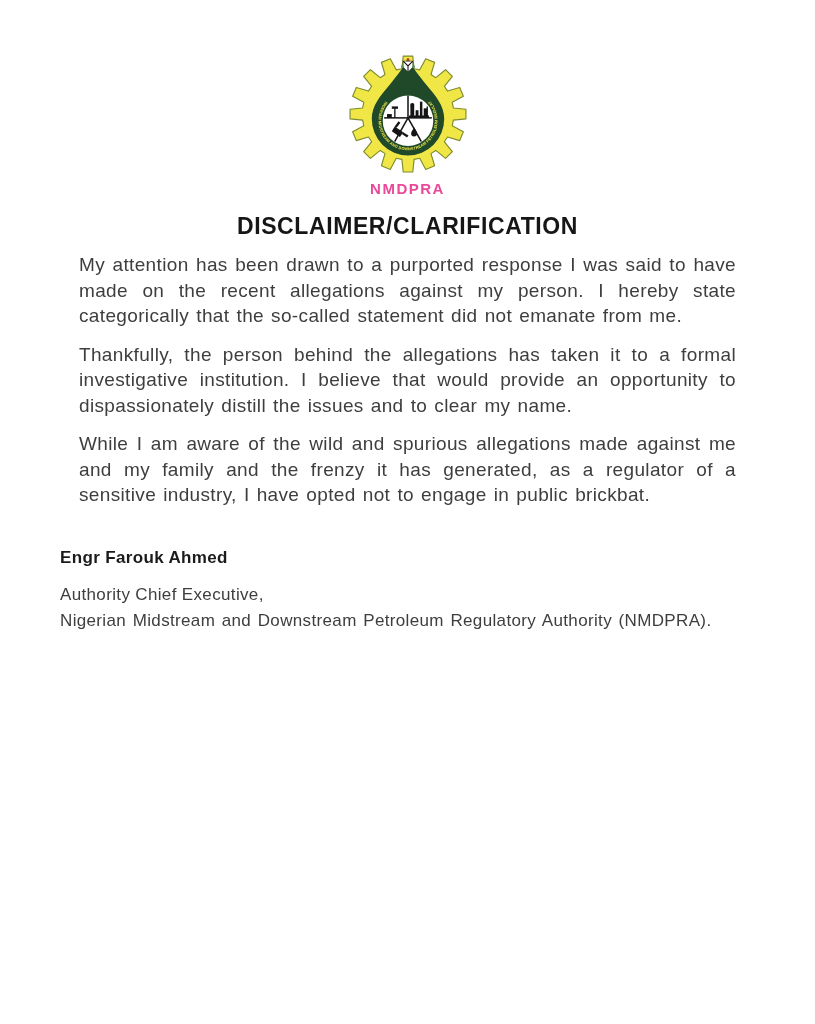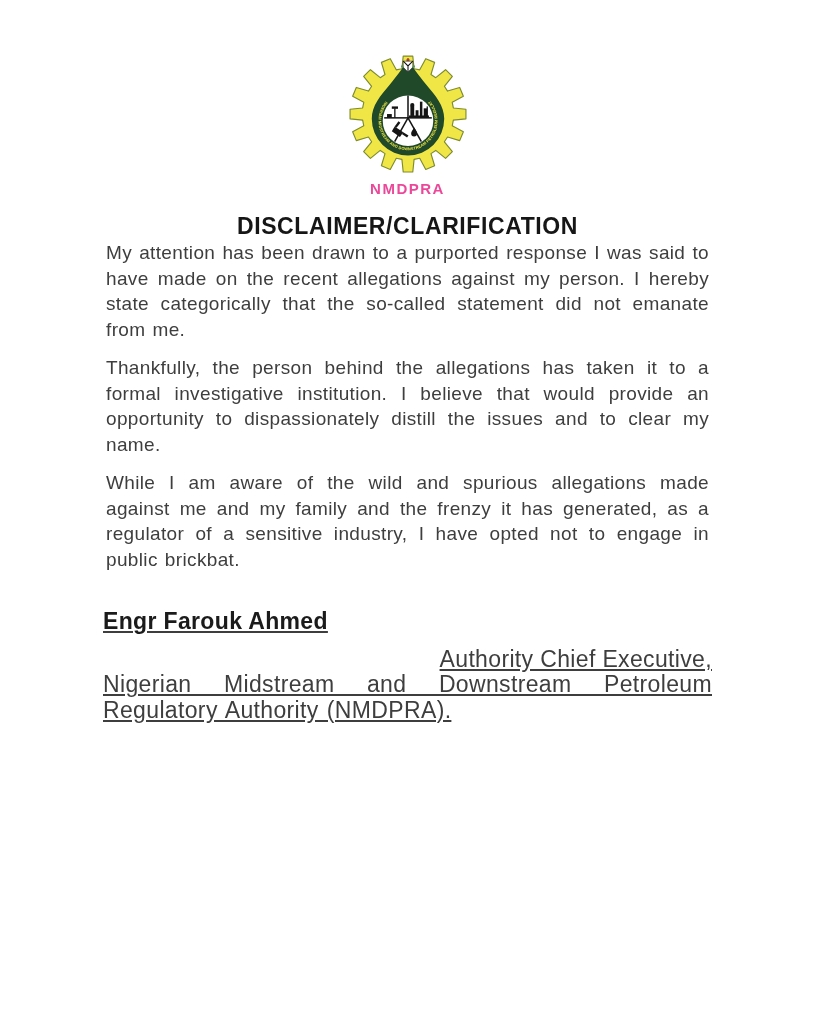--- a/index.html
+++ b/index.html
@@ -18,52 +18,51 @@
     text-align: center;
   }
   .logo-acronym {
     margin-top: 0px;
     font-size: 15px;
     font-weight: bold;
     letter-spacing: 1.5px;
     color: #ec4899;
   }
   .doc-title {
-    margin: 16px 0 0 0;
+    margin: 16px 0 12px 0;
     text-align: center;
     font-size: 23px;
     font-weight: 800;
     letter-spacing: 0.6px;
     color: #161616;
   }
   .body-text {
-    padding: 0 106px;
+    padding: 0 79px;
     color: #3e3e3e;
     font-size: 19px;
     line-height: 25.5px;
     letter-spacing: 0.35px;
     word-spacing: 1.5px;
     text-align: justify;
   }
   .body-text p { margin: 0 0 13px 0; }
   .signature {
-    padding: 0 103px;
+    padding: 0 60px;
     margin-top: 37px;
-    font-size: 23px;
+    font-size: 17px;
     line-height: 25.5px;
     letter-spacing: 0.35px;
     color: #3e3e3e;
-    text-decoration: underline;
   }
   .sig-name {
     margin: 0 0 12px 0;
     font-weight: bold;
     color: #1b1b1b;
   }
-  .sig-role { margin: 0; text-align: right; }
+  .sig-role { margin: 0; }
   .sig-org  { margin: 0; text-align: justify; word-spacing: 1.5px; }
 </style>
 </head>
 <body>
 
 <div class="page">
 
   <div class="logo-block">
     <svg width="128" height="122" viewBox="-67 -63 134 128" xmlns="http://www.w3.org/2000/svg">
 

